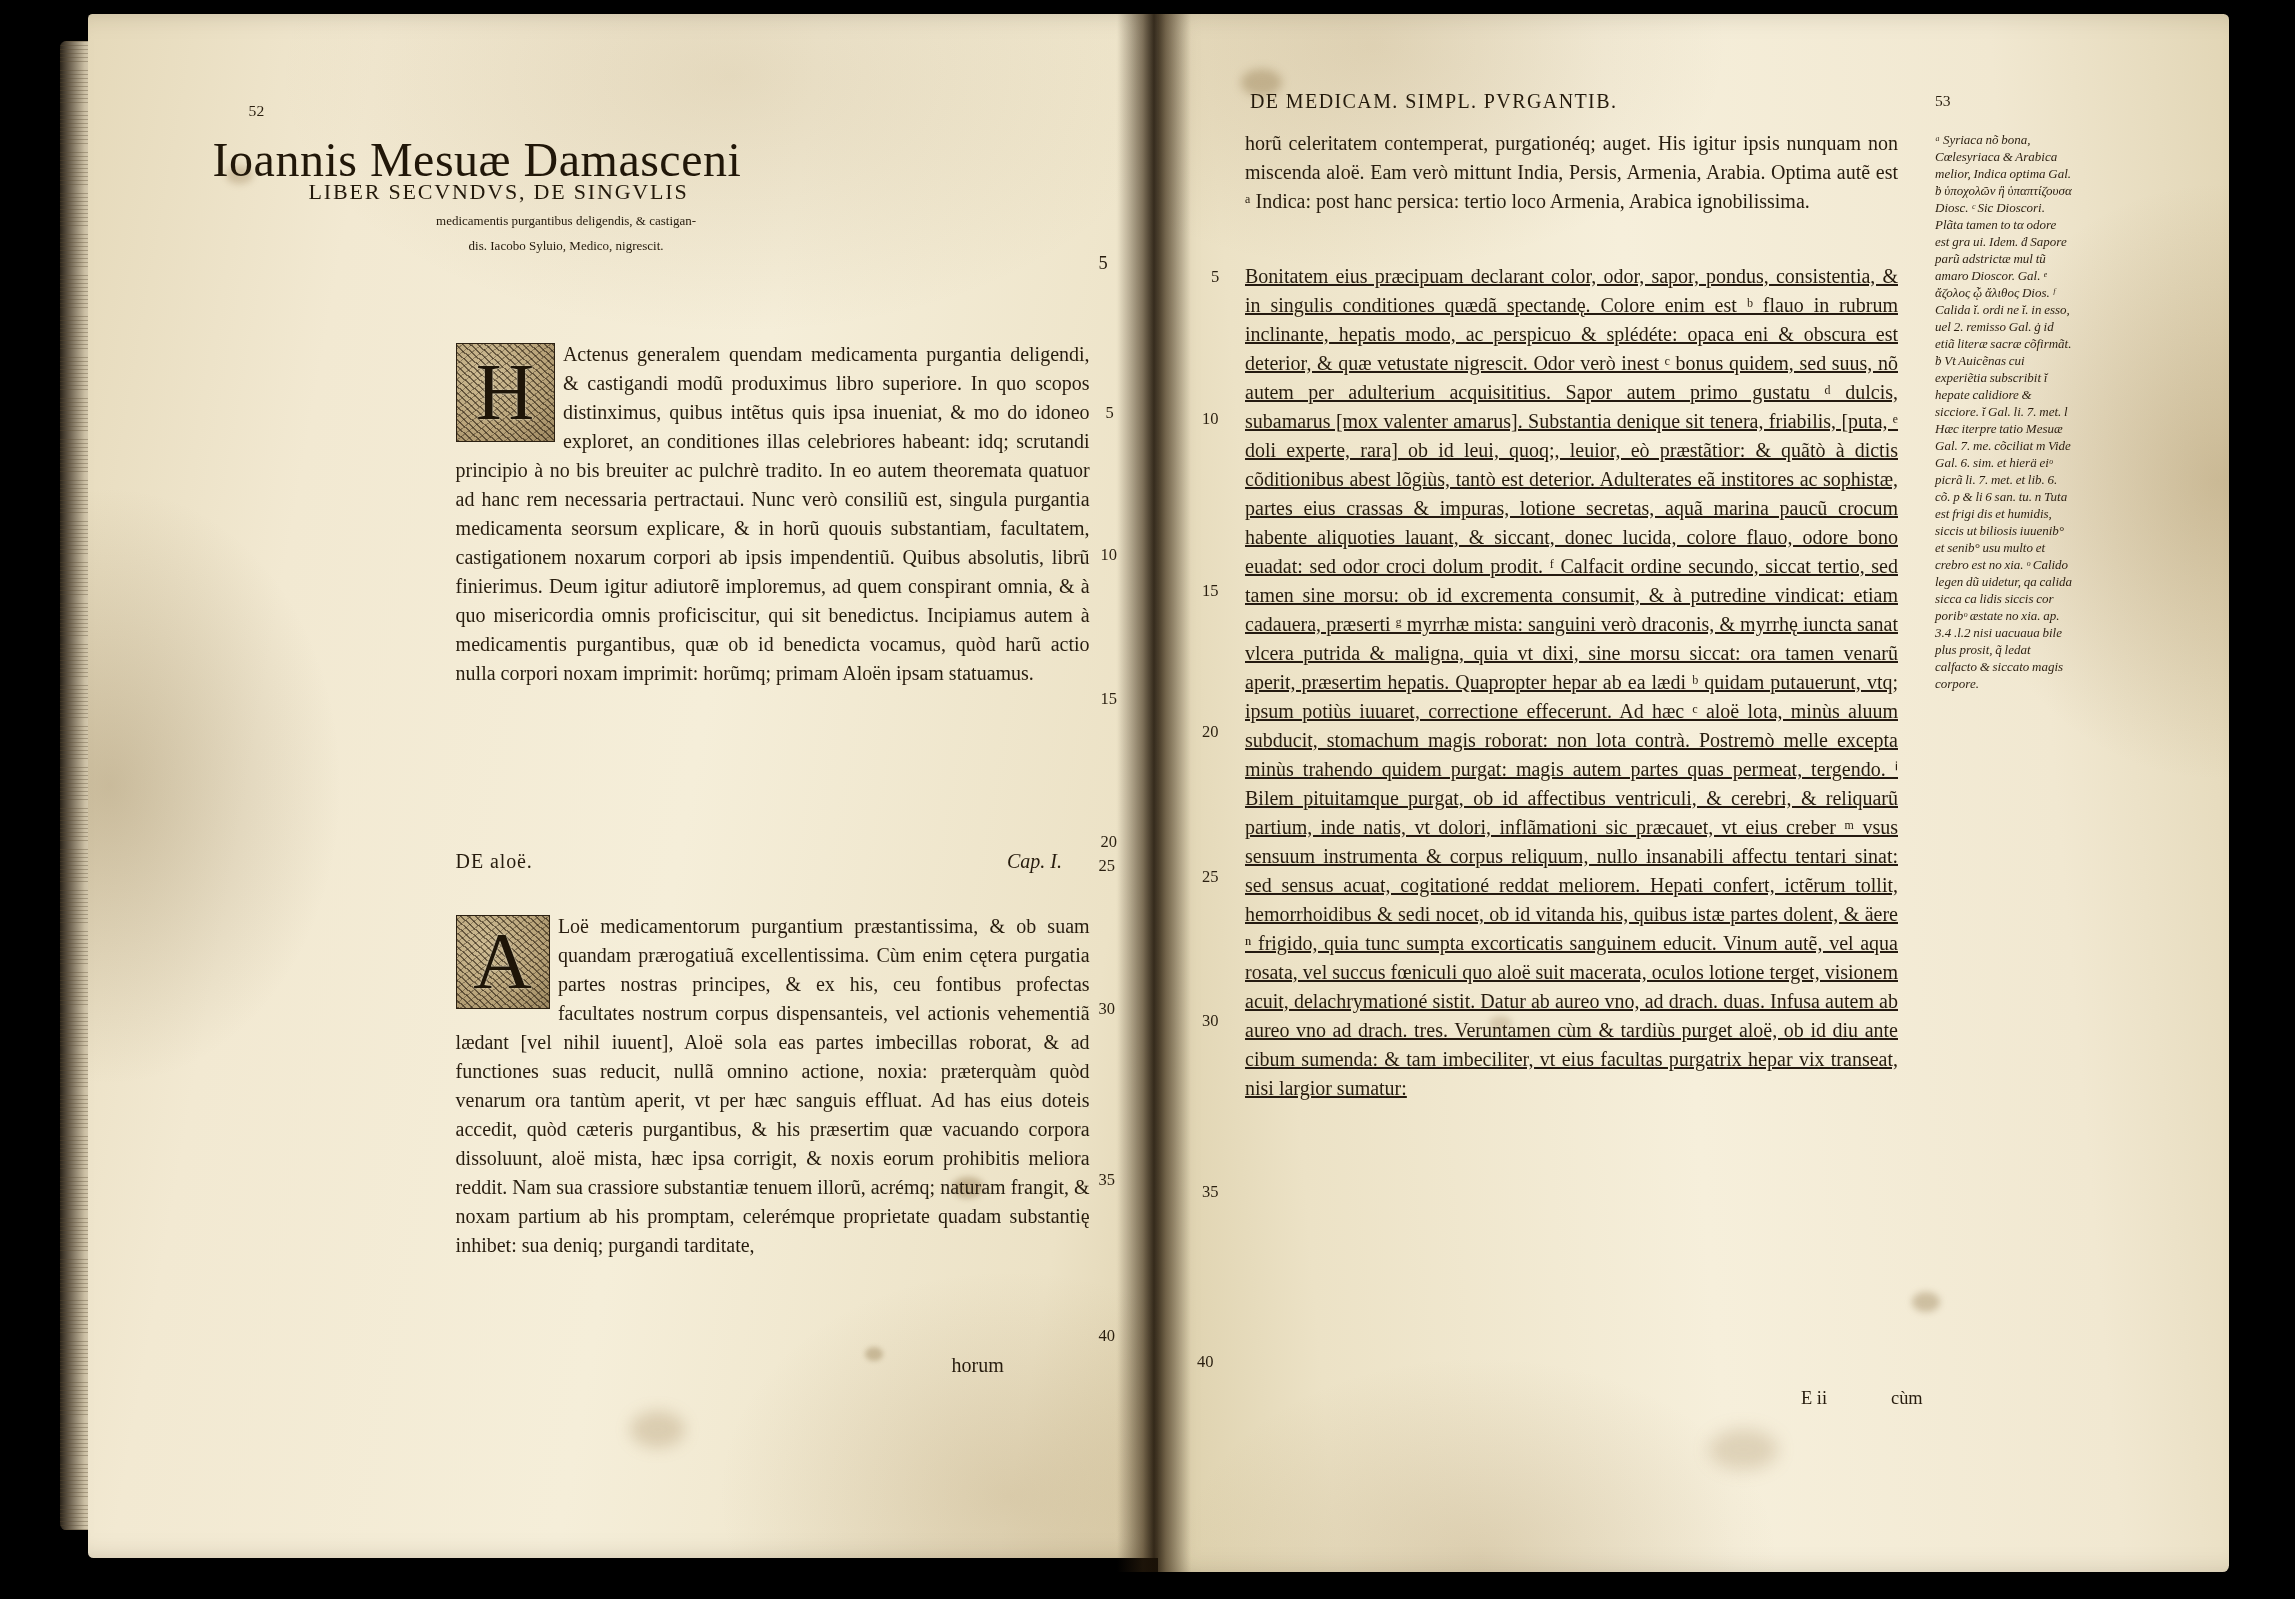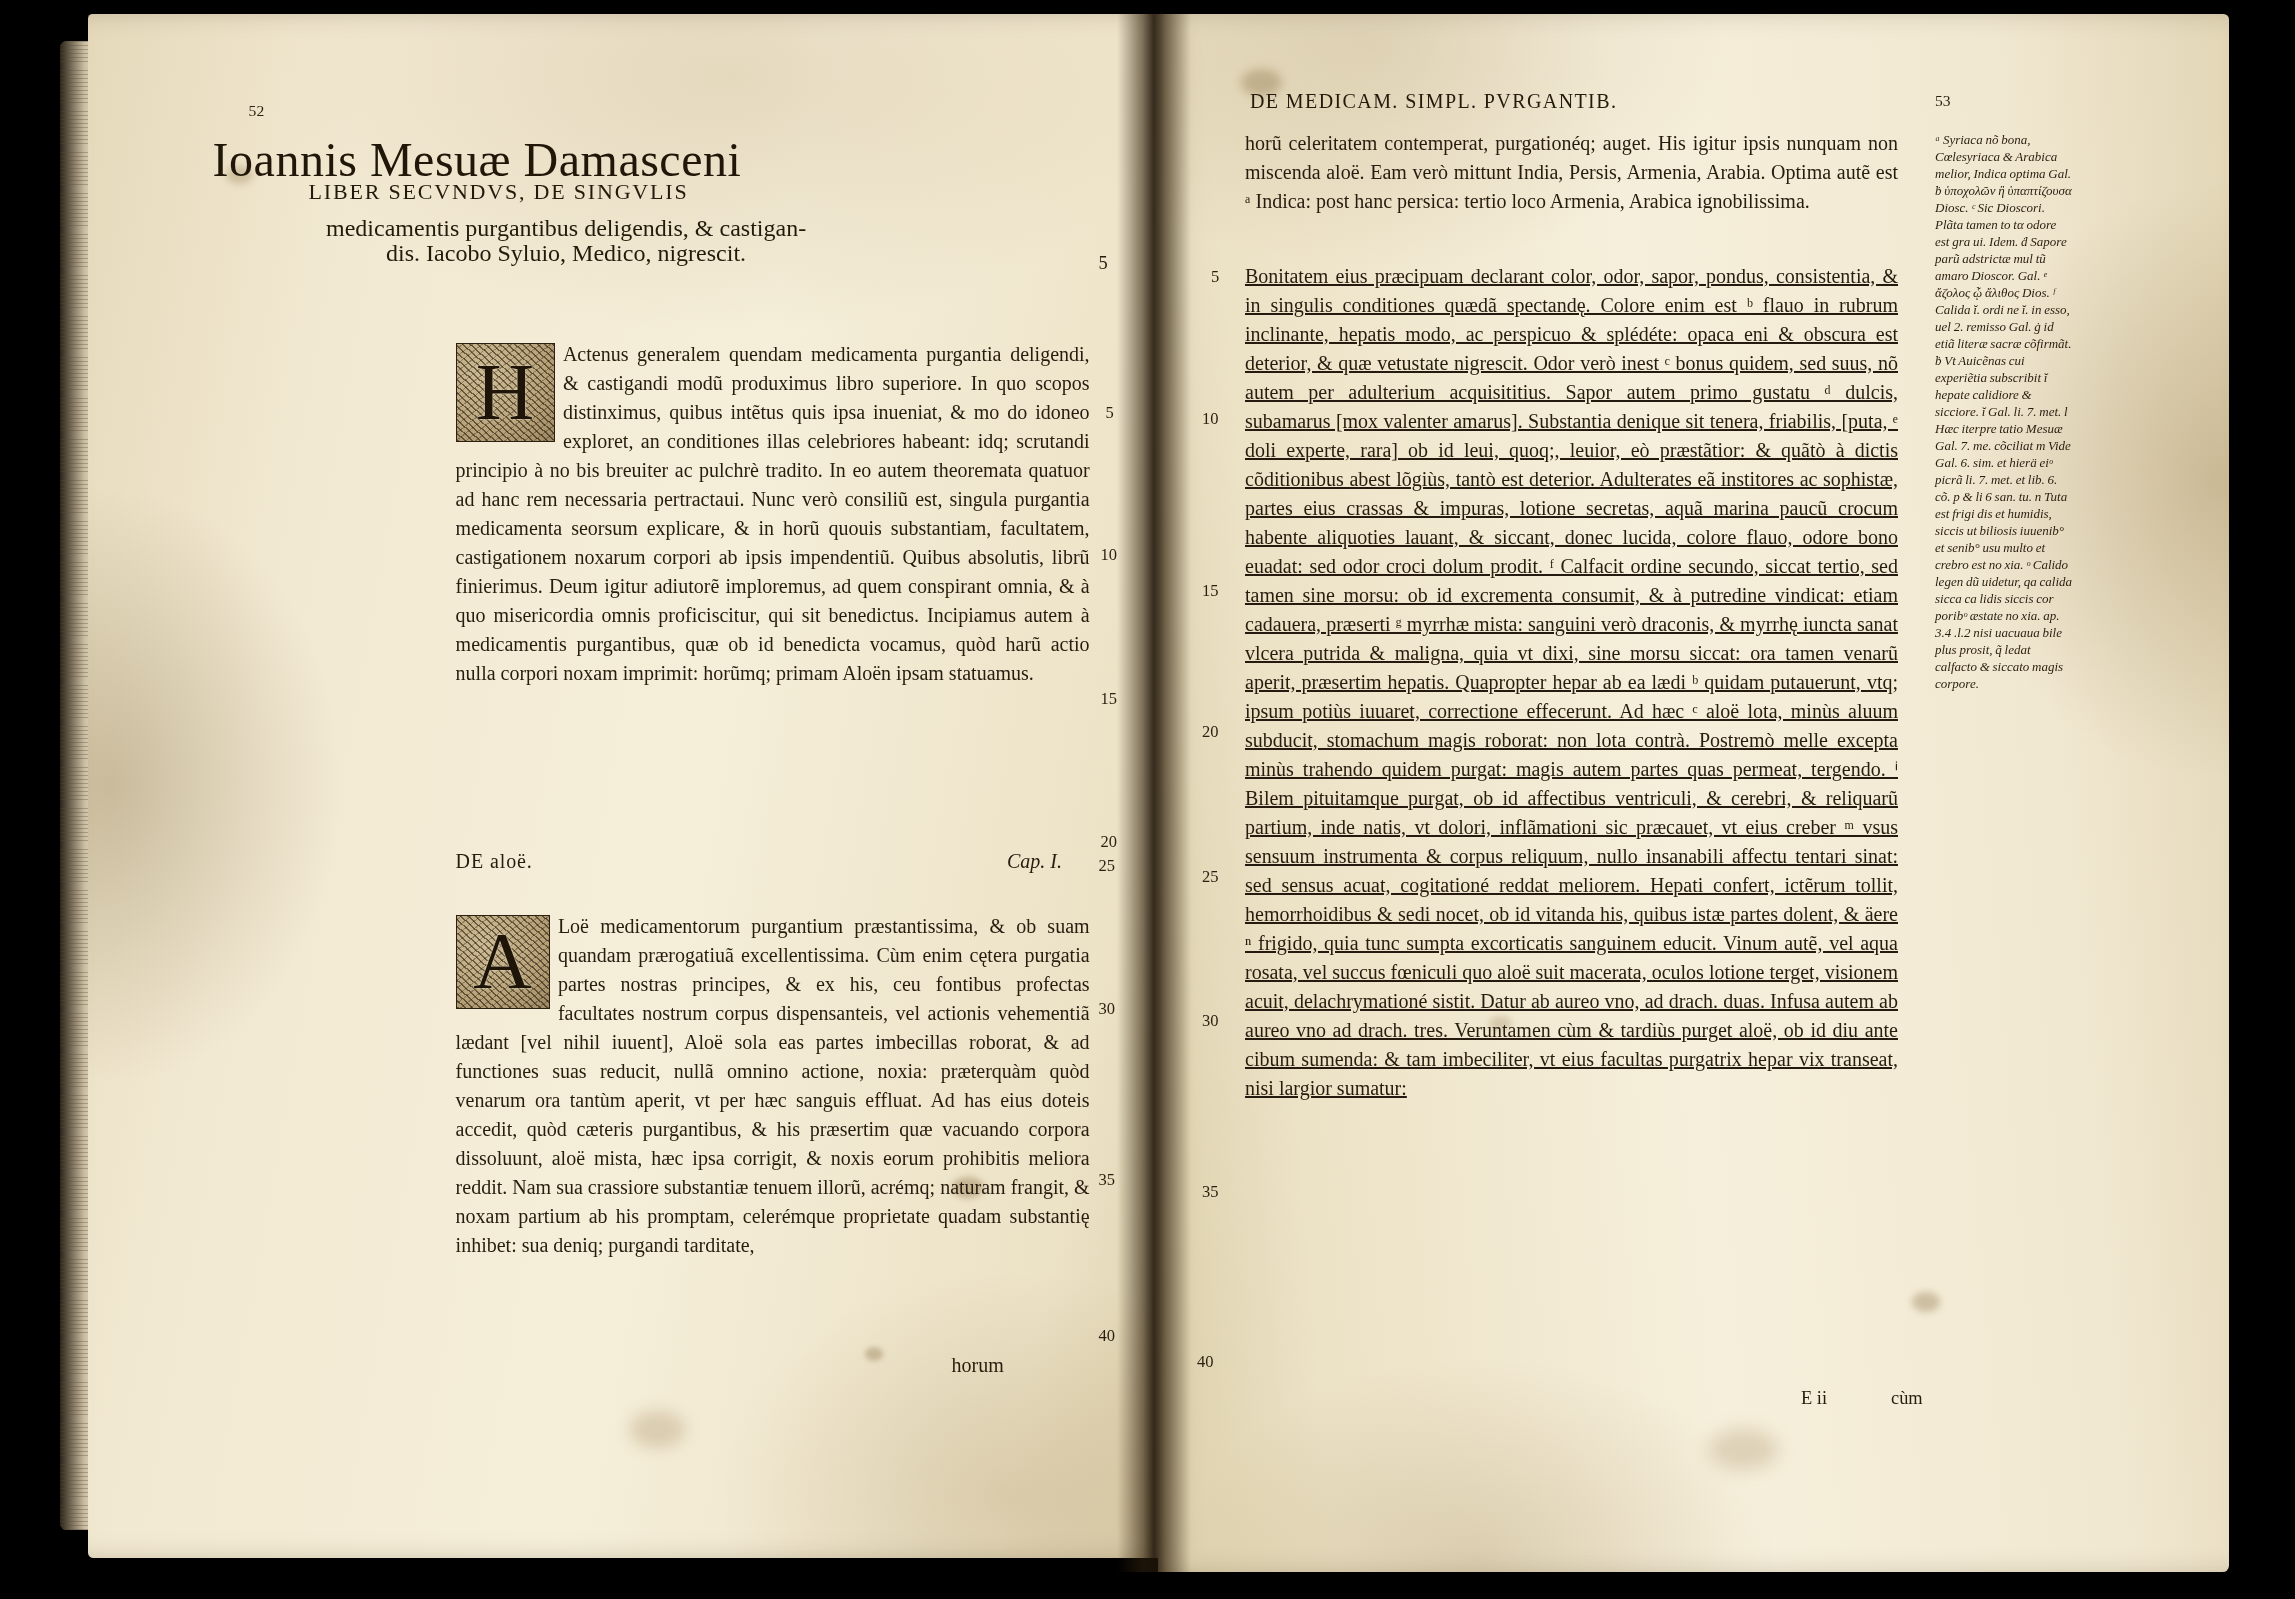--- a/index.html
+++ b/index.html
@@ -126,21 +126,21 @@
     color: #211709;
     white-space: nowrap;
     margin-top: 21px;
   }
   .head-sub1 {
     font-size: 22px;
     letter-spacing: 1.8px;
     color: #241a0c;
   }
   .head-sub2 {
-    font-size: 24px;
+    font-size: 13px;
     color: #241a0c;
     line-height: 1.25;
   }
 
   .running-head {
     font-size: 20px;
     letter-spacing: 1.4px;
     color: #241a0c;
     white-space: nowrap;
   }

